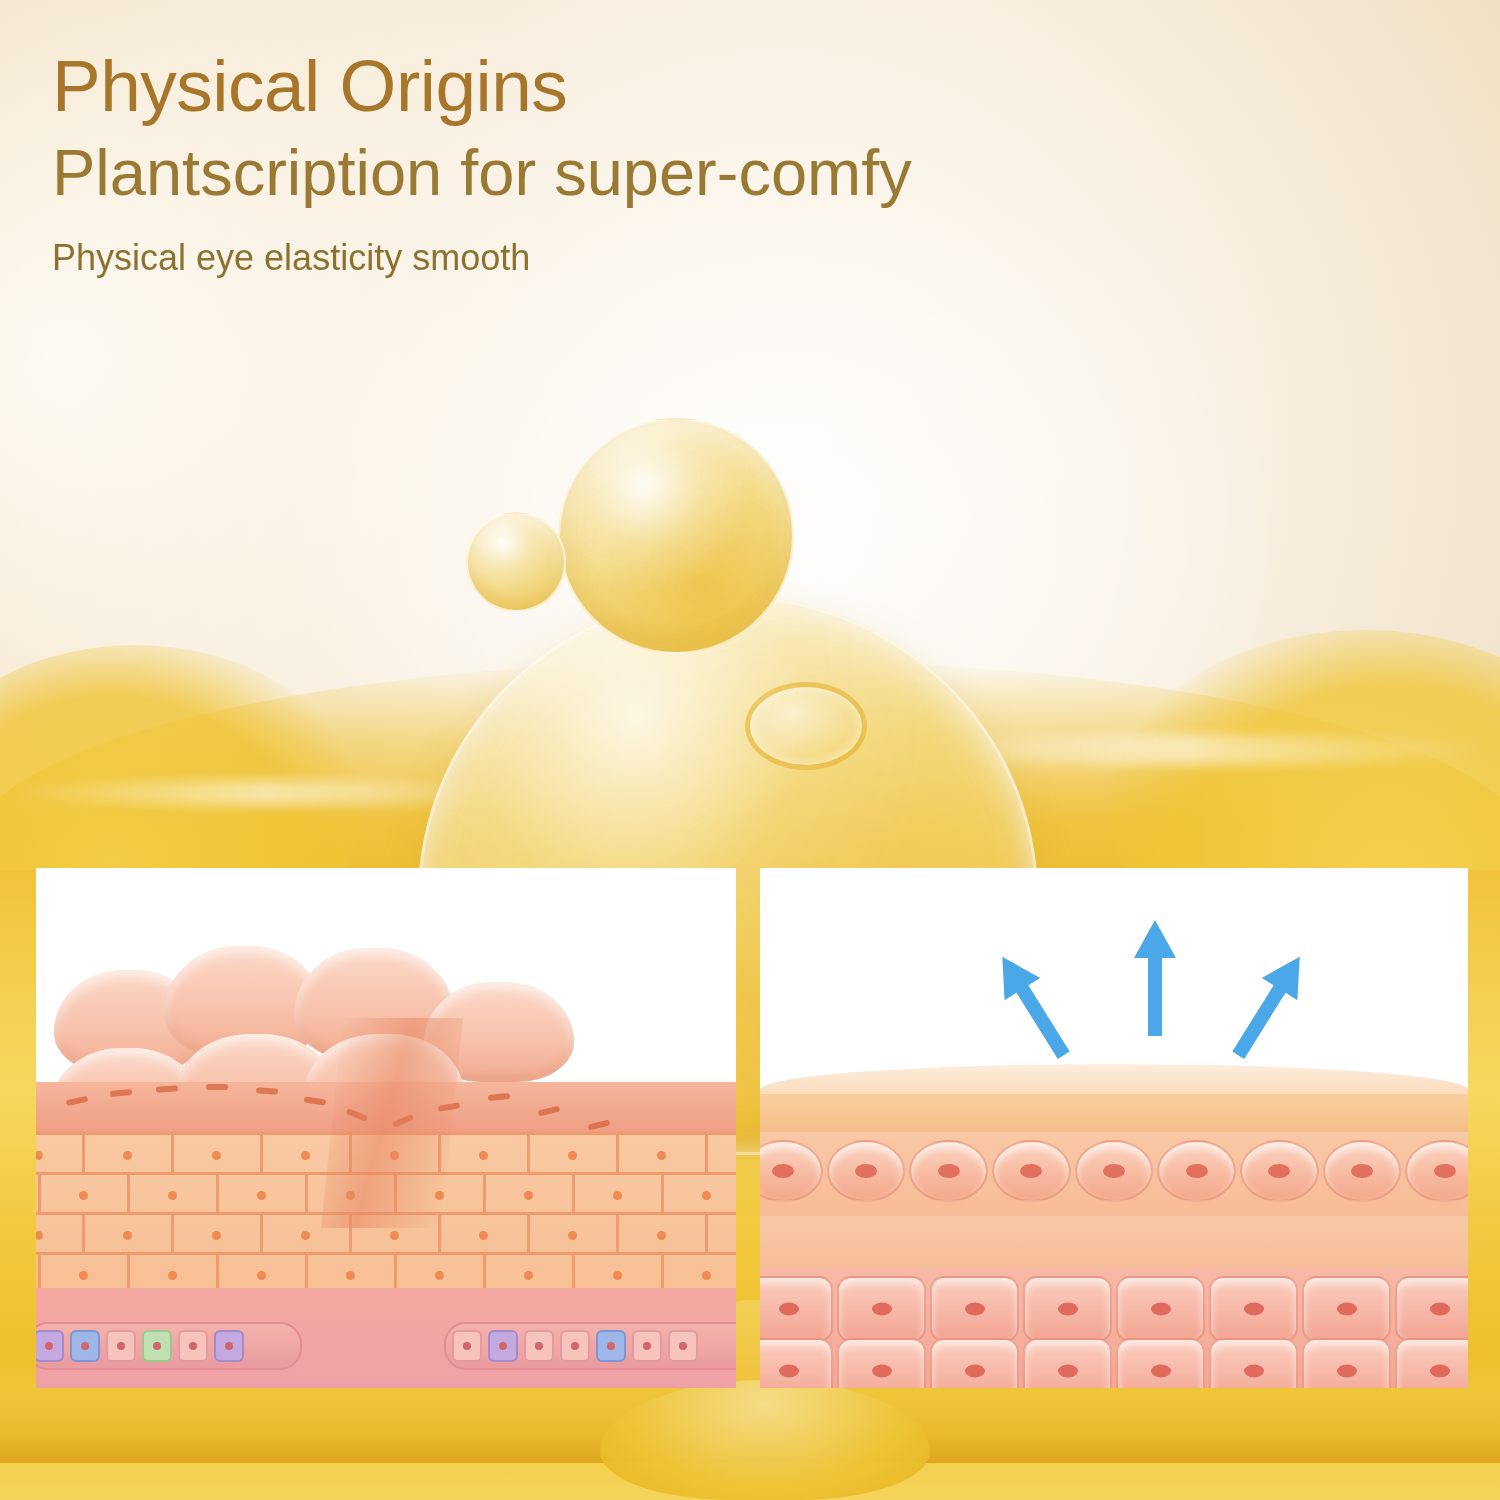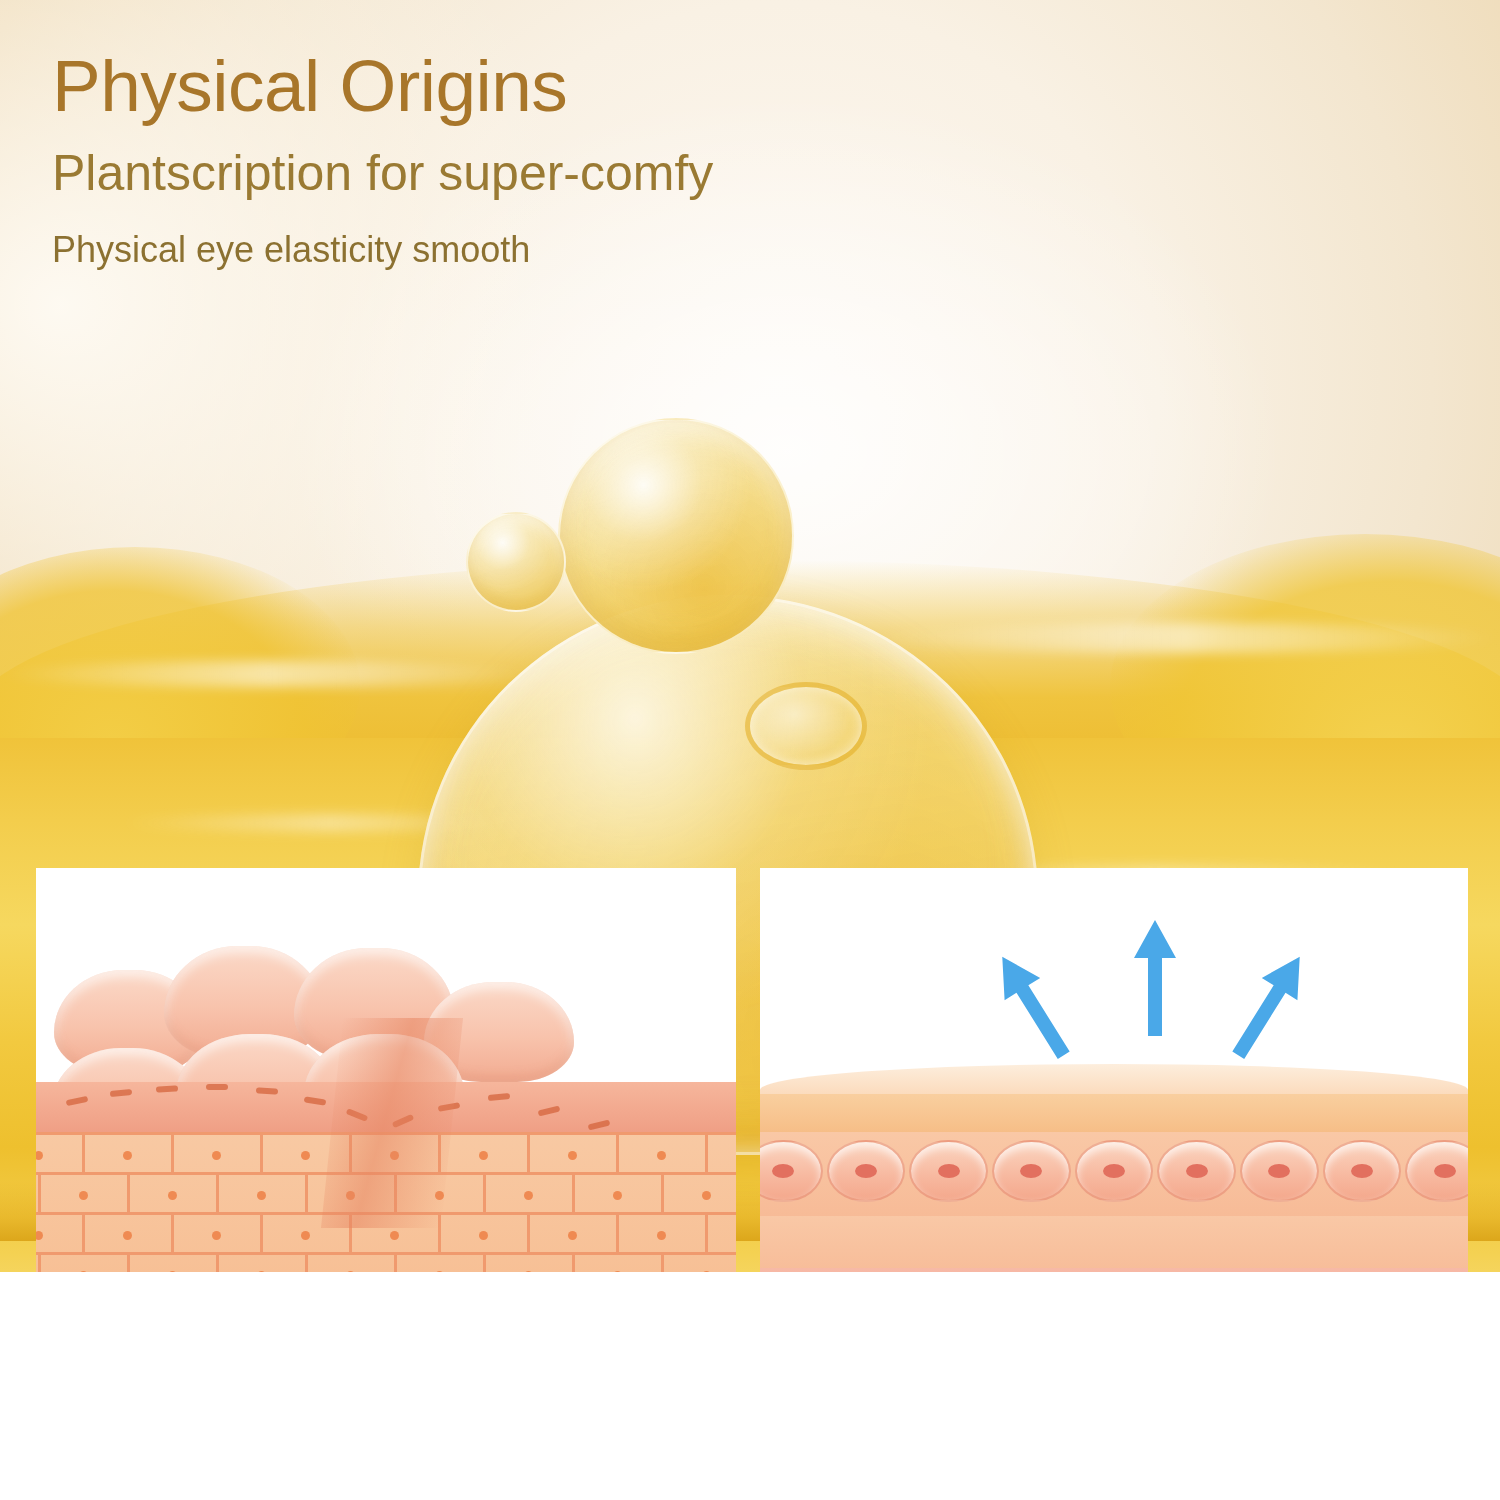--- a/index.html
+++ b/index.html
@@ -3,21 +3,21 @@
 <meta charset="utf-8">
 <style>
   html, body {
     margin: 0;
     padding: 0;
     background: #ffffff;
   }
   #stage {
     position: relative;
     width: 1500px;
-    height: 1272px;
+    height: 1500px;
     overflow: hidden;
     font-family: "Liberation Sans", sans-serif;
     background: #f6efe2;
   }
 
   
   .bg-base {
     position: absolute;
     inset: 0;
     background:
@@ -172,22 +172,22 @@
     width: 1060px;
   }
   .title {
     font-size: 73px;
     line-height: 1.04;
     color: #a8762a;
     font-weight: 400;
     letter-spacing: -0.5px;
   }
   .subtitle {
-    margin-top: 22px;
-    font-size: 50px;
+    margin-top: 14px;
+    font-size: 65px;
     line-height: 1.08;
     color: #9a7a33;
     font-weight: 400;
   }
   .tagline {
     margin-top: 30px;
     font-size: 36px;
     line-height: 1.1;
     color: #8c7131;
     font-weight: 400;

